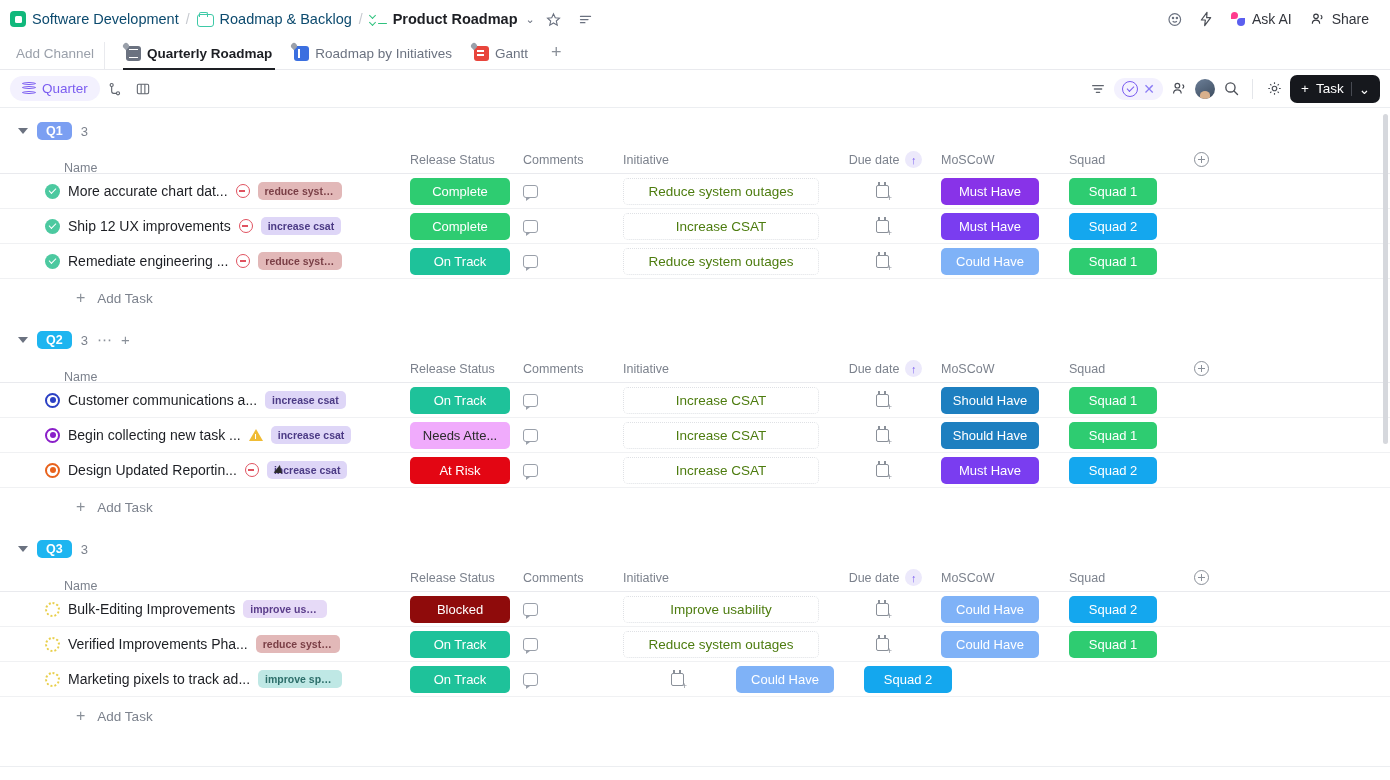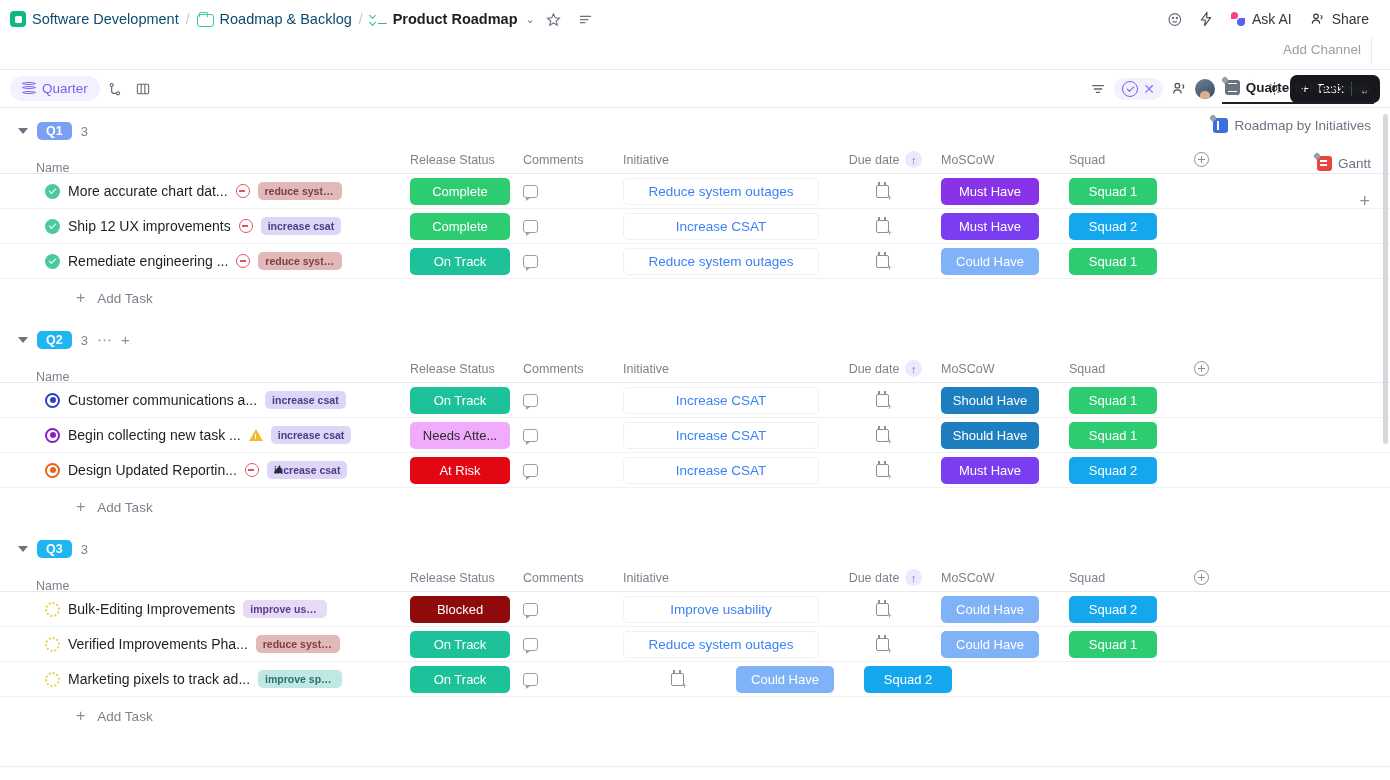--- a/index.html
+++ b/index.html
@@ -39,25 +39,24 @@
   .ic-btn { width:26px; height:26px; border-radius:6px; display:flex; align-items:center; justify-content:center; color:#6b7280; cursor:pointer; }
   .topright { display:flex; align-items:center; gap:4px; }
   .tr-text { display:flex; align-items:center; gap:6px; font-size:14px; color:#33363d; padding:4px 7px; border-radius:6px; cursor:pointer; font-weight:500;}
   .ai-flower { width:16px; height:16px; position:relative; }
   .ai-flower::before{ content:""; position:absolute; left:1px; top:1px; width:7px; height:7px; background:#ff3b8e; border-radius:50% 50% 50% 0;}
   .ai-flower::after{ content:""; position:absolute; right:1px; bottom:1px; width:8px; height:8px; background:#5b5fef; border-radius:50% 0 50% 50%;}
 
   
   .tabbar {
     height: 32px;
-    display:flex; align-items:flex-end; gap:12px;
+    display:flex; align-items:flex-end; gap:4px;
     padding: 0 10px;
     border-bottom: 1px solid #e9eaee;
     background:#fff;
-    flex-direction:column;
   }
   .add-channel {
     font-size:13.5px; color:#9aa0aa; padding:4px 10px 8px 6px; cursor:pointer;
     border-right:1px solid #e9eaee; margin-right:8px;
   }
   .tab {
     display:flex; align-items:center; gap:6px;
     font-size:13.5px; color:#6b7280;
     padding: 3px 9px 8px 9px;
     cursor:pointer; position:relative; white-space:nowrap;
@@ -122,21 +121,21 @@
   .row.header .cell { color:#7c828d; font-size:12.5px; }
   .cell { display:flex; align-items:center; font-size:13.5px; flex:none; }
   .c-name { width:405px; padding-left:45px; gap:8px; }
   .c-rel  { width:115px; padding-left:5px; }
   .c-com  { width:100px; padding-left:3px; }
   .c-init { width:205px; padding-left:3px; }
   .c-due  { width:113px; padding-left:8px; gap:6px;justify-content:center; }
   .c-mos  { width:128px; padding-left:3px; }
   .c-squad{ width:110px; padding-left:3px; }
   .c-add  { width:60px; justify-content:flex-start; padding-left:18px; }
-  .row.header .c-name { padding-left:36px;margin-top:16px; }
+  .row.header .c-name { padding-left:64px;margin-top:16px; }
 
   .status-ic { width:15px; height:15px; flex:none; border-radius:50%; position:relative; }
   .status-ic.done { background:#4cc9a0; }
   .status-ic.done::after{content:"";position:absolute;left:3.6px;top:4.4px;width:6px;height:3px;border-left:1.7px solid #fff;border-bottom:1.7px solid #fff;transform:rotate(-45deg);}
   .status-ic.prog { border:2.2px solid currentColor; background:#fff; }
   .status-ic.prog::after{content:"";position:absolute;left:2.5px;top:2.5px;right:2.5px;bottom:2.5px;background:currentColor;border-radius:50%;}
   .status-ic.todo { border:2px dotted #e8cf4b; }
 
   .tname { font-size:14px; color:#1d1f24; white-space:nowrap; overflow:hidden; text-overflow:ellipsis; }
   .prio { width:14px; height:14px; flex:none; border:1.5px solid #e05260; border-radius:50%; position:relative; }
@@ -147,21 +146,21 @@
   .tag { font-size:10.5px; font-weight:bold; padding:3px 7px; border-radius:5px; white-space:nowrap; max-width:84px; overflow:hidden; text-overflow:ellipsis; }
 
   .statusbtn {
     font-size:13px; color:#fff; font-weight:500;
     padding:6px 0; border-radius:5px; width:100px; text-align:center;
     white-space:nowrap; overflow:hidden; text-overflow:ellipsis; cursor:pointer;
   }
   .comment-ic { width:15px; height:13px; border:1.5px solid #9aa0aa; border-radius:3px; position:relative; }
   .comment-ic::after{content:"";position:absolute;left:2px;bottom:-4px;width:0;height:0;border-left:4px solid #9aa0aa;border-bottom:3px solid transparent;}
   .init-box {
-    width:196px; text-align:center; font-size:13.5px; color:#3b82f6;
+    width:196px; text-align:center; font-size:13.5px; color:#4d7c0f;
     border:1px dotted #dfe1e5; border-radius:5px; padding:5px 6px;
     white-space:nowrap; overflow:hidden; text-overflow:ellipsis; cursor:pointer;
   }
   .cal-ic { width:13px; height:13px; border:1.5px solid #8a9099; border-radius:2px; position:relative; }
   .cal-ic::before{content:"";position:absolute;left:1px;top:-3.5px;width:2px;height:3px;background:#8a9099;box-shadow:6px 0 0 #8a9099;}
   .cal-ic::after{content:"+";position:absolute;right:-4px;bottom:-6px;font-size:9px;color:#8a9099;line-height:1;}
   .pill {
     font-size:13px; color:#fff; font-weight:500; padding:6px 0;
     border-radius:5px; text-align:center; white-space:nowrap; cursor:pointer;
   }

